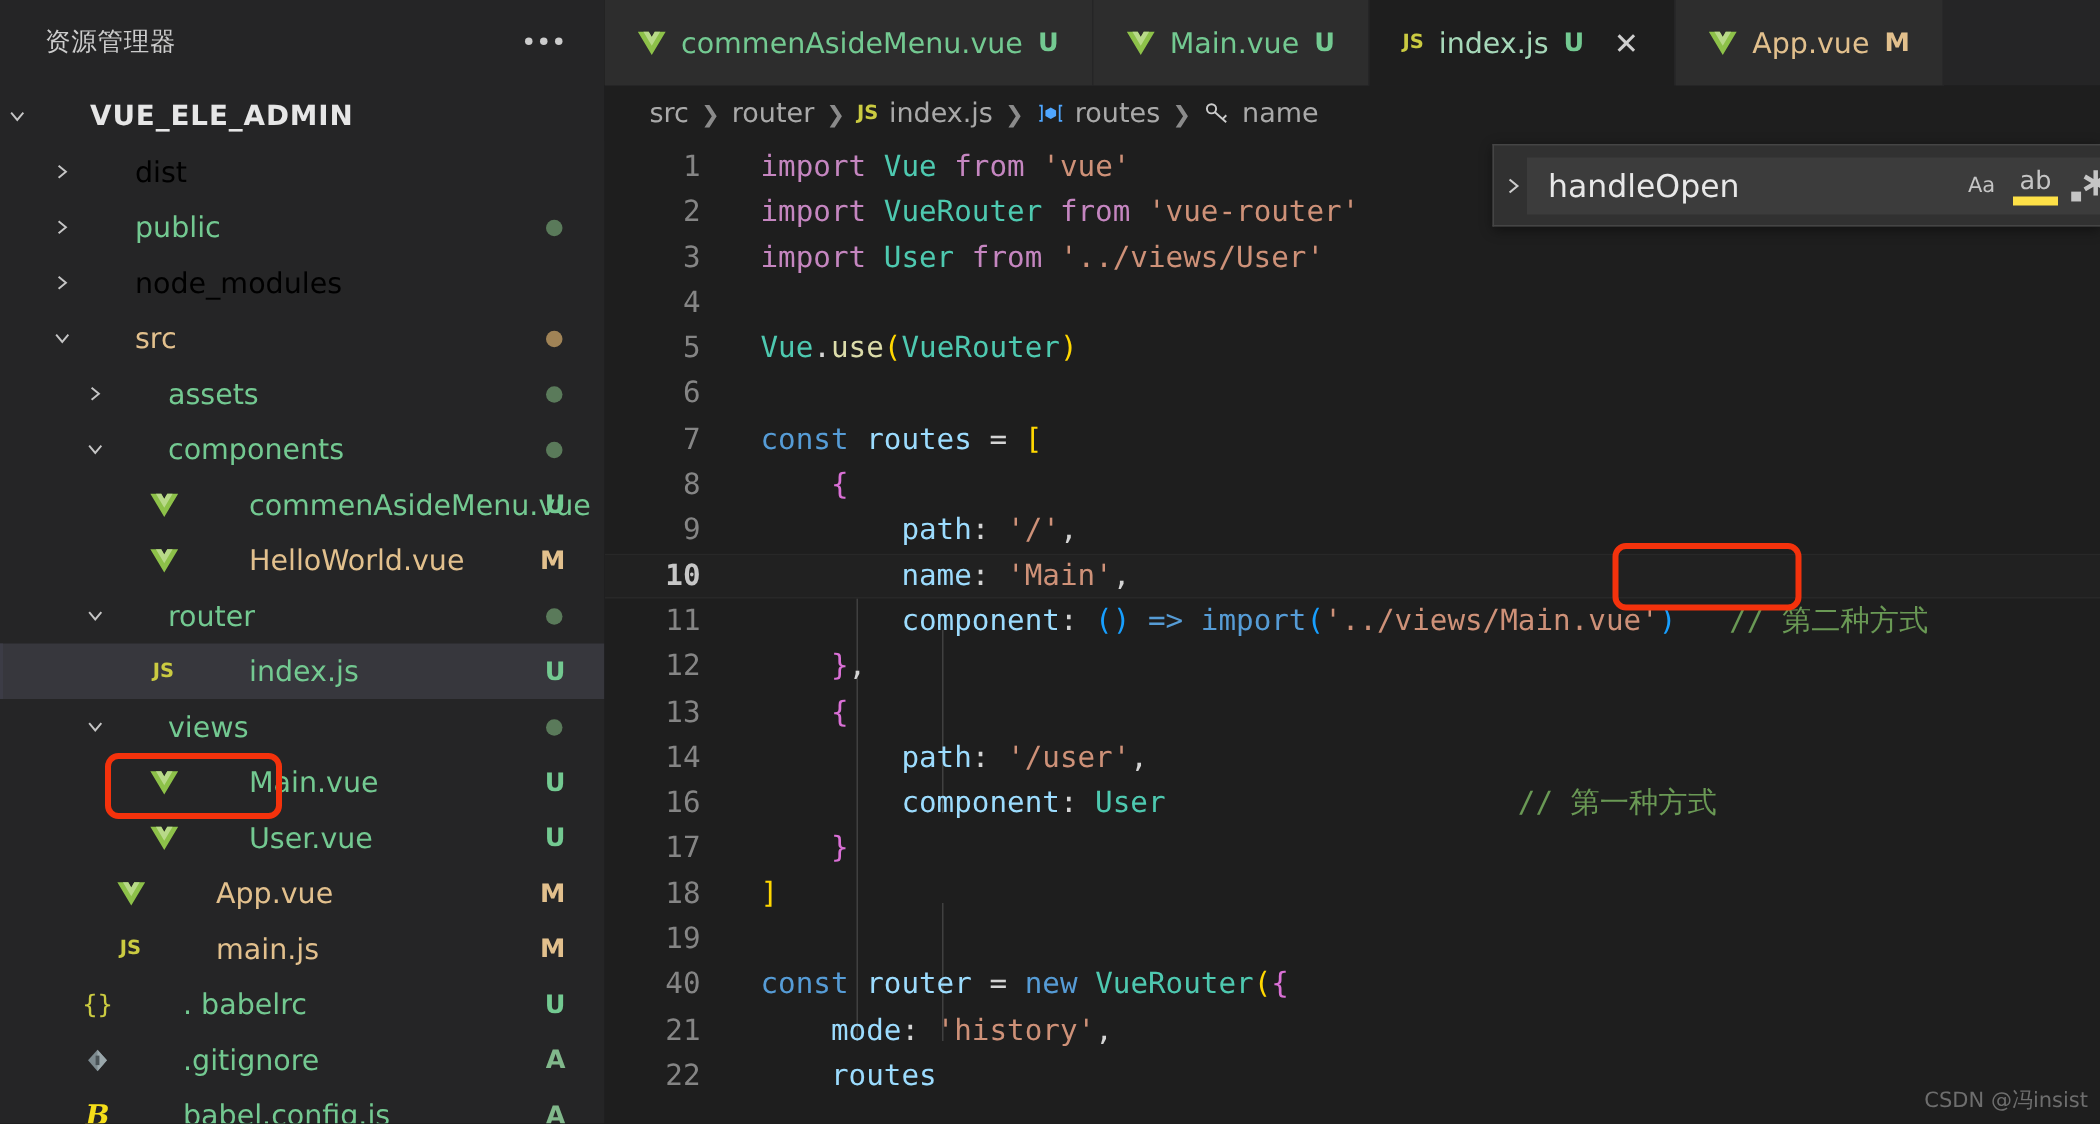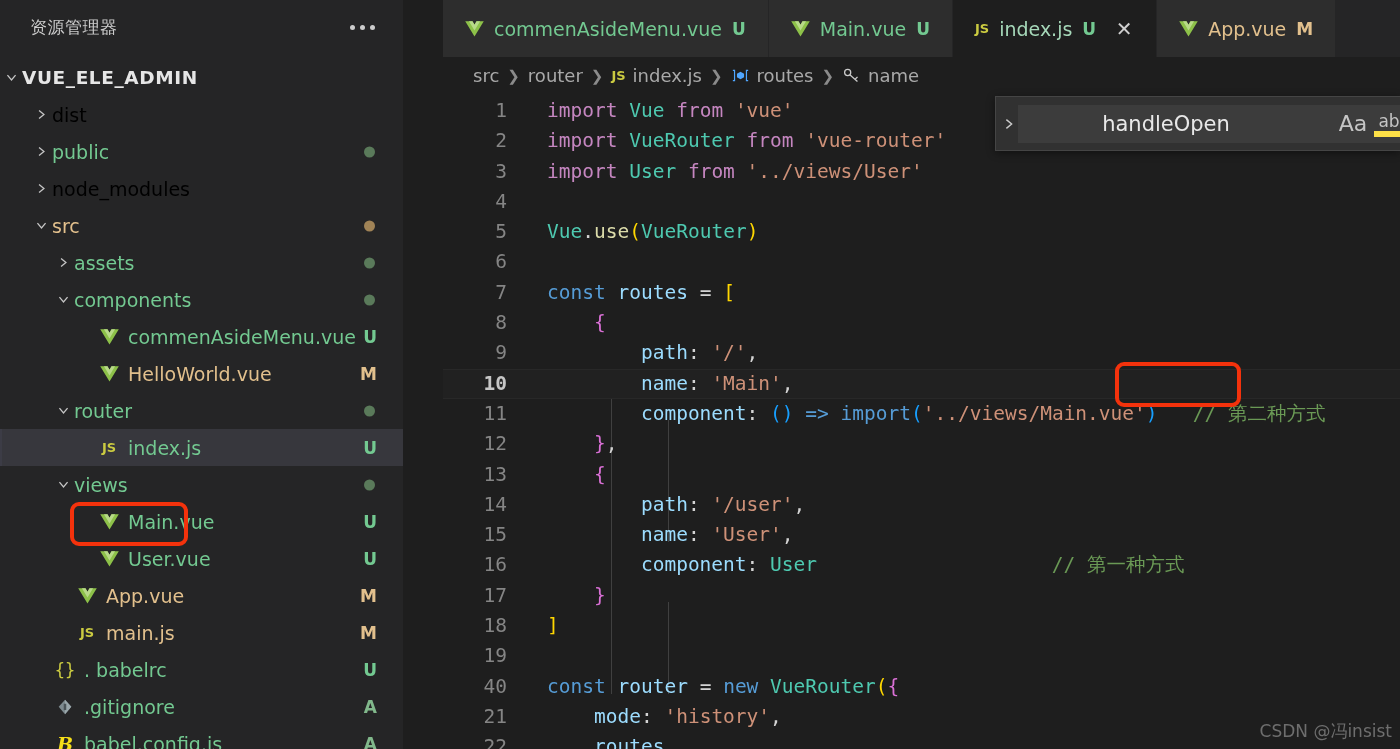--- a/index.html
+++ b/index.html
@@ -5,21 +5,21 @@
   html, body {
     margin: 0; padding: 0;
     background: #1e1e1e;
     width: 1400px; height: 749px;
     overflow: hidden;
   }
   body {
     font-family: "Liberation Sans", "DejaVu Sans", sans-serif;
     -webkit-font-smoothing: antialiased;
   }
-  .app { position: relative; width: 1400px; height: 749px; display: flex; gap: 40px; }
+  .app { position: relative; width: 1400px; height: 749px; display: flex; }
 
   
   .sidebar {
     width: 403px; height: 749px;
     background: #252526;
     flex: 0 0 403px;
     position: relative;
     overflow: hidden;
   }
   .sb-header {
@@ -49,21 +49,21 @@
   }
   .chev {
     width: 22px; height: 22px; flex: 0 0 22px;
     display: flex; align-items: center; justify-content: center;
     color: #c5c5c5;
   }
   .chev svg { width: 13px; height: 13px; }
   .chev.open svg { transform: rotate(90deg); }
   .chev.blank { visibility: hidden; }
 
-  .label { font-size: 19px; font-family: "DejaVu Sans", sans-serif; }
+  .label { font-size: 19px; font-family: "DejaVu Sans", sans-serif; margin-left: 38px; }
   .label.root { font-weight: bold; color: #e6e6e6; font-size: 18.5px; letter-spacing: .6px; }
 
   .ficon {
     width: 26px; flex: 0 0 26px; text-align: center;
     font-size: 14px; font-weight: bold; margin-right: 6px;
     display: inline-flex; align-items: center; justify-content: center;
   }
   .ficon.vue svg { width: 19px; height: 17px; }
   .ficon.js { color: #cbcb41; font-size: 13px; font-family: "DejaVu Sans", sans-serif; }
   .ficon.json { color: #cbcb41; font-size: 17px; font-family: "DejaVu Sans Mono", monospace; font-weight: normal; }
@@ -204,33 +204,33 @@
   .fw-toggle svg { width: 14px; height: 14px; }
   .fw-input-box {
     flex: 1; height: 38px; background: #3c3c3c;
     display: flex; align-items: center;
     padding: 0 8px 0 14px; gap: 6px;
     margin-left: 2px;
   }
   .fw-input {
     flex: 1; color: #e8e8e8; font-size: 21px;
     font-family: "DejaVu Sans", sans-serif;
-    background: transparent; border: none; outline: none; padding: 0; text-align: center;
+    background: transparent; border: none; outline: none; padding: 0;
   }
   .fw-opt {
     width: 30px; height: 28px; display: flex; align-items: center; justify-content: center;
     color: #c5c5c5; cursor: pointer; font-size: 15px;
     font-family: "DejaVu Sans", sans-serif;
   }
-  .fw-opt.aa { font-size: 22px; margin-left: 32px; }
+  .fw-opt.aa { font-size: 14px; }
   .fw-opt.ab { font-size: 17px; border-bottom: 6px solid #fde047; height: 20px; align-self: center; }
 
   .watermark {
     position: absolute; right: 8px; bottom: 6px;
-    color: #6e6e6e; font-size: 17px;
+    color: #6e6e6e; font-size: 14px;
     font-family: "DejaVu Sans", sans-serif;
     pointer-events: none;
     margin-top: 44px;
   }
 </style>
 </head>
 <body>
 
 <div class="app">
 
@@ -532,21 +532,20 @@
         <div class="ln-row"><span class="gutter">5</span><span class="ctext"><span class="t-cls">Vue</span><span class="t-plain">.</span><span class="t-fn">use</span><span class="t-br1">(</span><span class="t-cls">VueRouter</span><span class="t-br1">)</span></span></div>
         <div class="ln-row"><span class="gutter">6</span><span class="ctext"></span></div>
         <div class="ln-row"><span class="gutter">7</span><span class="ctext"><span class="t-kw2">const </span><span class="t-var">routes</span><span class="t-plain"> = </span><span class="t-br1">[</span></span></div>
         <div class="ln-row"><span class="gutter">8</span><span class="ctext"><span class="t-plain">    </span><span class="t-br2">{</span></span></div>
         <div class="ln-row"><span class="gutter">9</span><span class="ctext"><span class="t-plain">        </span><span class="t-var">path</span><span class="t-plain">: </span><span class="t-str">'/'</span><span class="t-plain">,</span></span></div>
         <div class="ln-row cur"><span class="gutter">10</span><span class="ctext"><span class="t-plain">        </span><span class="t-var">name</span><span class="t-plain">: </span><span class="t-str">'Main'</span><span class="t-plain">,</span></span></div>
         <div class="ln-row"><span class="gutter">11</span><span class="ctext"><span class="t-plain">        </span><span class="t-var">component</span><span class="t-plain">: </span><span class="t-br3">(</span><span class="t-br3">)</span><span class="t-kw2"> =&gt; </span><span class="t-kw2">import</span><span class="t-br3">(</span><span class="t-str">'../views/Main.vue'</span><span class="t-br3">)</span><span class="t-plain">   </span><span class="t-cmt">// 第二种方式</span></span></div>
         <div class="ln-row"><span class="gutter">12</span><span class="ctext"><span class="t-plain">    </span><span class="t-br2">}</span><span class="t-plain">,</span></span></div>
         <div class="ln-row"><span class="gutter">13</span><span class="ctext"><span class="t-plain">    </span><span class="t-br2">{</span></span></div>
         <div class="ln-row"><span class="gutter">14</span><span class="ctext"><span class="t-plain">        </span><span class="t-var">path</span><span class="t-plain">: </span><span class="t-str">'/user'</span><span class="t-plain">,</span></span></div>
-        <div class="ln-row"><span class="gutter">15</span><span class="ctext"><span class="t-plain">        </span><span class="t-var">name</span><span class="t-plain">: </span><span class="t-str">'User'</span><span class="t-plain">,</span></span></div>
         <div class="ln-row"><span class="gutter">16</span><span class="ctext"><span class="t-plain">        </span><span class="t-var">component</span><span class="t-plain">: </span><span class="t-cls">User</span><span class="t-plain">                    </span><span class="t-cmt">// 第一种方式</span></span></div>
         <div class="ln-row"><span class="gutter">17</span><span class="ctext"><span class="t-plain">    </span><span class="t-br2">}</span></span></div>
         <div class="ln-row"><span class="gutter">18</span><span class="ctext"><span class="t-br1">]</span></span></div>
         <div class="ln-row"><span class="gutter">19</span><span class="ctext"></span></div>
         <div class="ln-row"><span class="gutter">40</span><span class="ctext"><span class="t-kw2">const </span><span class="t-var">router</span><span class="t-plain"> = </span><span class="t-kw2">new </span><span class="t-cls">VueRouter</span><span class="t-br1">(</span><span class="t-br2">{</span></span></div>
         <div class="ln-row"><span class="gutter">21</span><span class="ctext"><span class="t-plain">    </span><span class="t-var">mode</span><span class="t-plain">: </span><span class="t-str">'history'</span><span class="t-plain">,</span></span></div>
         <div class="ln-row"><span class="gutter">22</span><span class="ctext"><span class="t-plain">    </span><span class="t-var">routes</span></span></div>
       </div>
 
     <div class="annot-main-str"></div>

